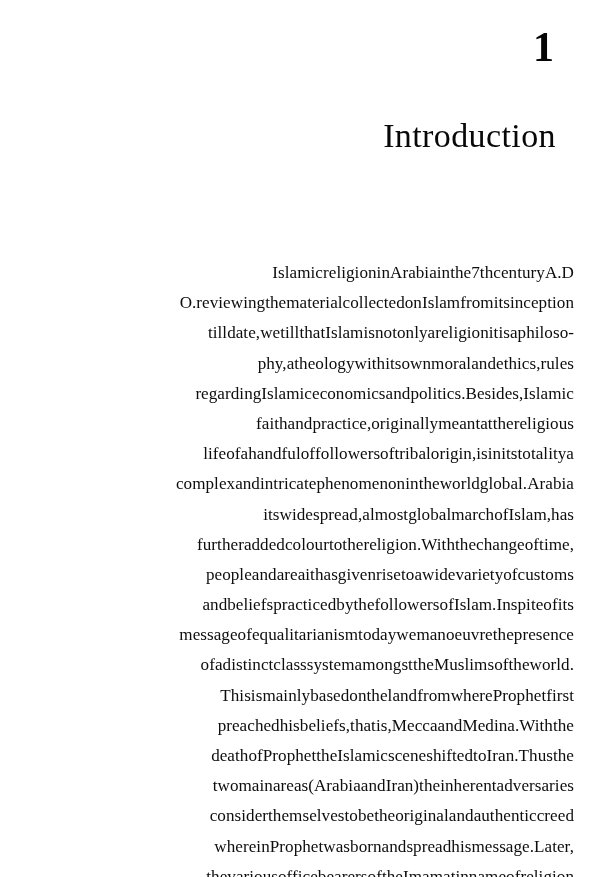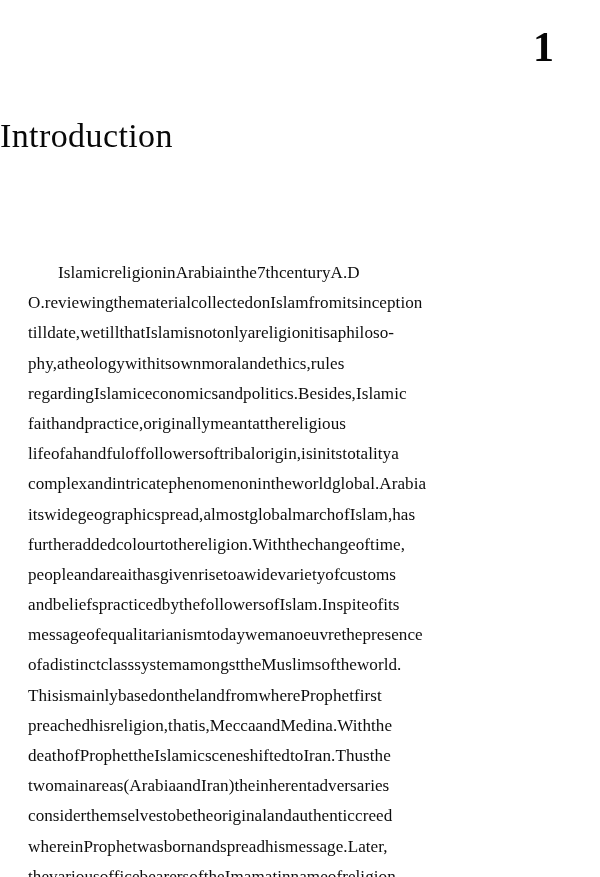--- a/index.html
+++ b/index.html
@@ -38,20 +38,21 @@
     color: #050505;
     font-family: "Liberation Serif", "DejaVu Serif", serif;
   }
 
   
   .chapter-title {
     position: absolute;
     top: 116px;
     left: 0;
     right: 44px;
+    text-align: right;
     font-size: 34px;
     line-height: 1.15;
     font-weight: 400;
     color: #080808;
     letter-spacing: 0.4px;
     font-family: "Liberation Serif", "DejaVu Serif", serif;
   }
 
   
   .body-text {
@@ -66,21 +67,21 @@
     font-size: 17.1px;
     line-height: 30.2px;
     height: 30.2px;
     color: #0d0d0d;
     white-space: nowrap;
     letter-spacing: 0.05px;
   }
 
   .line-justified {
     display: flex;
-    justify-content: flex-start;
+    justify-content: flex-end;
     width: 100%;
   }
 
   .indent-lead {
     display: inline-block;
     width: 30px;
   }
 </style>
 </head>
 <body>
@@ -204,21 +205,20 @@
           <span class="lw">the</span>
           <span class="lw">world</span>
           <span class="lw">global.</span>
           <span class="lw">Arabia</span>
         </div>
       </div>
       <div class="text-line">
         <div class="line-justified">
           <span class="lw">its</span>
           <span class="lw">wide</span>
-          <span class="lw">geographic</span>
           <span class="lw">spread,</span>
           <span class="lw">almost</span>
           <span class="lw">global</span>
           <span class="lw">march</span>
           <span class="lw">of</span>
           <span class="lw">Islam,</span>
           <span class="lw">has</span>
         </div>
       </div>
       <div class="text-line">
@@ -308,21 +308,21 @@
           <span class="lw">from</span>
           <span class="lw">where</span>
           <span class="lw">Prophet</span>
           <span class="lw">first</span>
         </div>
       </div>
       <div class="text-line">
         <div class="line-justified">
           <span class="lw">preached</span>
           <span class="lw">his</span>
-          <span class="lw">religion,</span>
+          <span class="lw">beliefs,</span>
           <span class="lw">that</span>
           <span class="lw">is,</span>
           <span class="lw">Mecca</span>
           <span class="lw">and</span>
           <span class="lw">Medina.</span>
           <span class="lw">With</span>
           <span class="lw">the</span>
         </div>
       </div>
       <div class="text-line">

